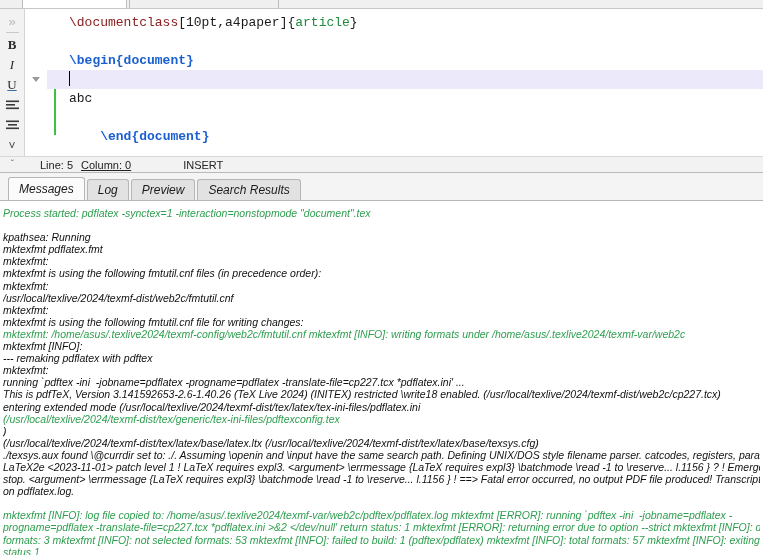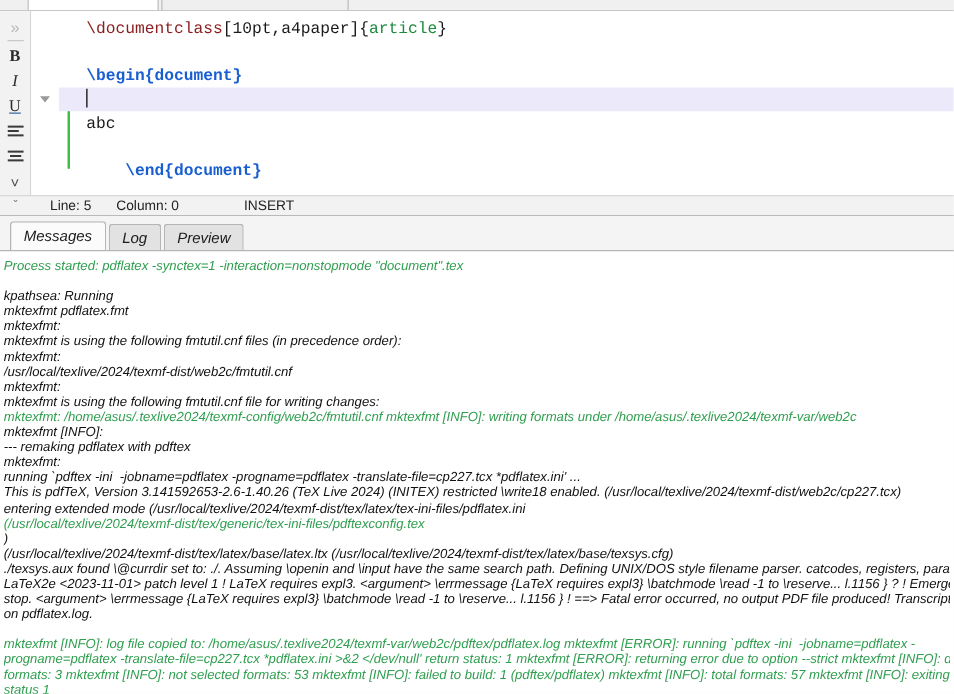--- a/index.html
+++ b/index.html
@@ -162,21 +162,21 @@
     flex: 0 0 auto;
     box-sizing: border-box;
   }
   .statusbar .collapse-icon {
     width: 25px;
     text-align: center;
     color: #666;
     font-size: 10px;
   }
   .statusbar .sb-line   { margin-left: 15px; }
-  .statusbar .sb-col    { margin-left: 20px; }
+  .statusbar .sb-col    { margin-left: 8px; text-decoration: underline; }
   .statusbar .sb-mode   { margin-left: 52px; text-align: center; }
 
   
   .bottom-panel {
     flex: 1 1 auto;
     display: flex;
     flex-direction: column;
     background: #f4f4f4;
     min-height: 0;
     font-style: italic;
@@ -287,20 +287,21 @@
     <div class="sb-line">Line: 5</div>
     <div class="sb-col">Column: 0</div>
     <div class="sb-mode">INSERT</div>
   </div>
 
   <div class="bottom-panel">
     <div class="panel-tabs" id="panel-tabs">
         <div class="ptab active">Messages</div>
         <div class="ptab">Log</div>
         <div class="ptab">Preview</div>
+        <div class="ptab">Search Results</div>
       </div>
     <div class="console" id="console">
         <div class="logline c-green">Process started: pdflatex -synctex=1 -interaction=nonstopmode "document".tex</div>
         <div class="logline c-black">&nbsp;</div>
         <div class="logline c-black">kpathsea: Running</div>
         <div class="logline c-black">mktexfmt pdflatex.fmt</div>
         <div class="logline c-black">mktexfmt:</div>
         <div class="logline c-black">mktexfmt is using the following fmtutil.cnf files (in precedence order):</div>
         <div class="logline c-black">mktexfmt:</div>
         <div class="logline c-black">/usr/local/texlive/2024/texmf-dist/web2c/fmtutil.cnf</div>

